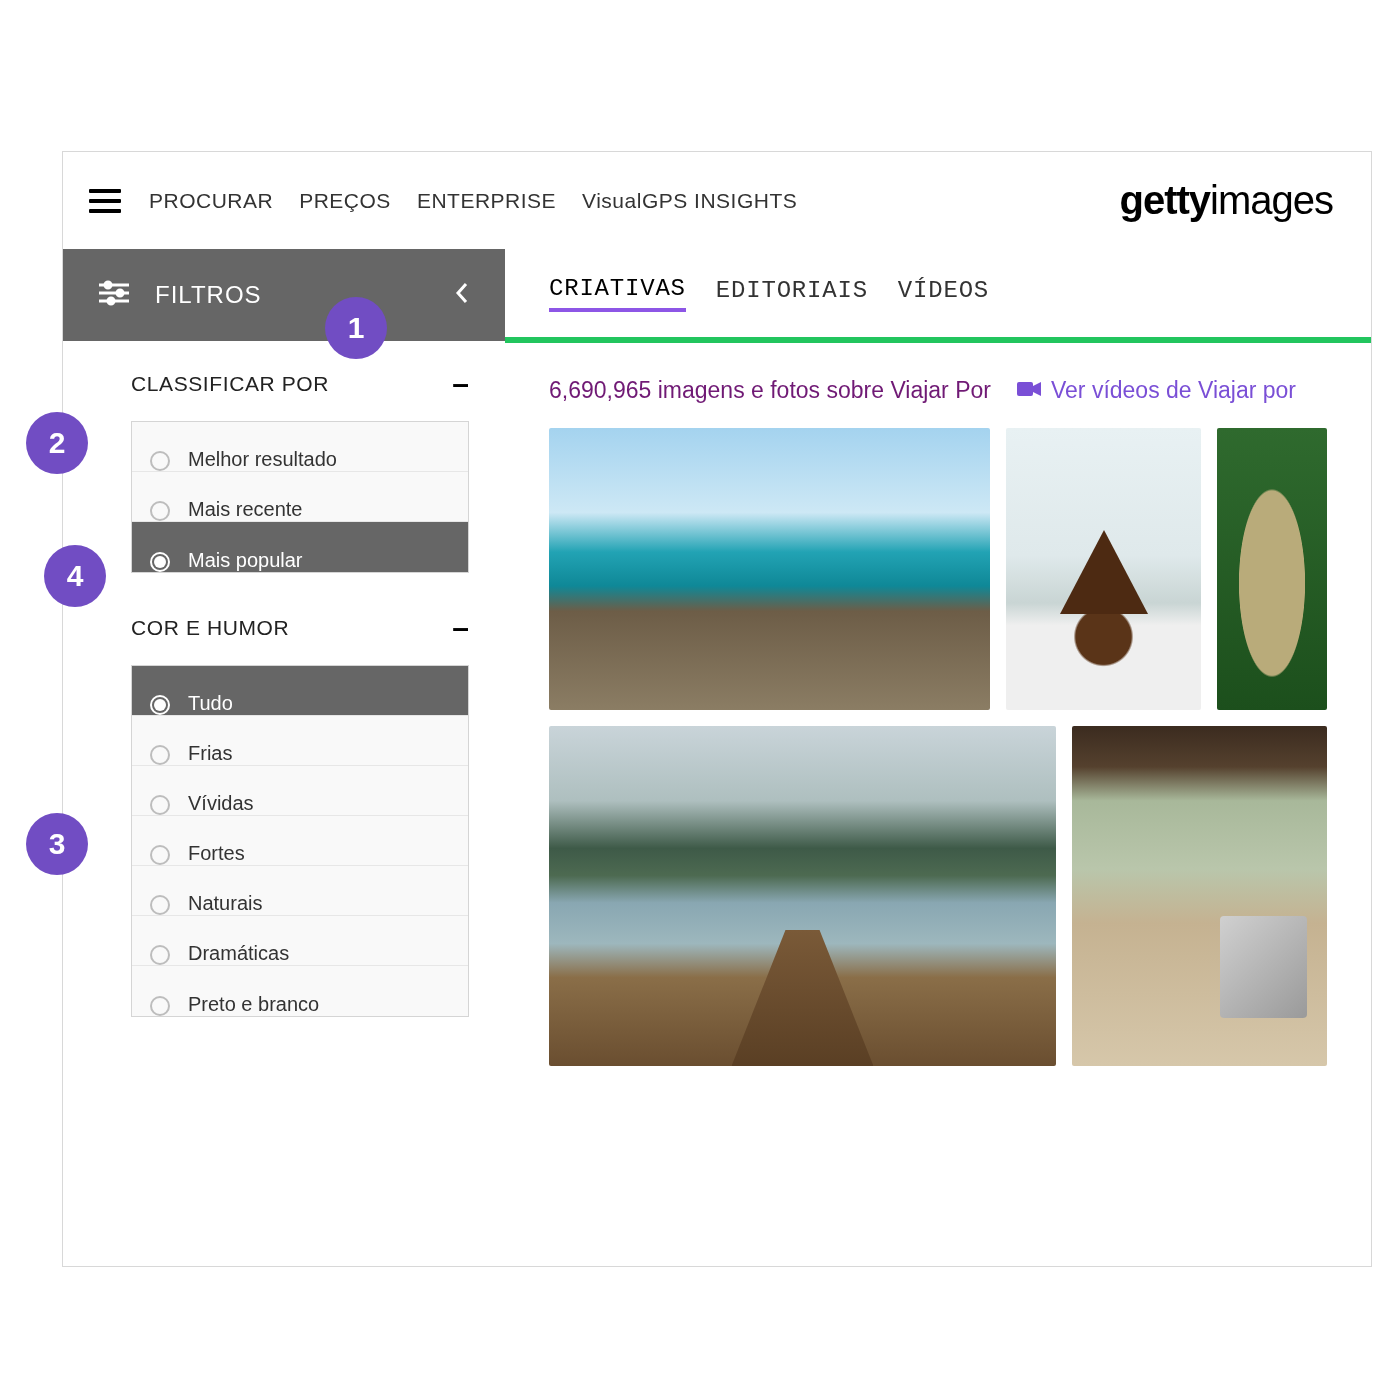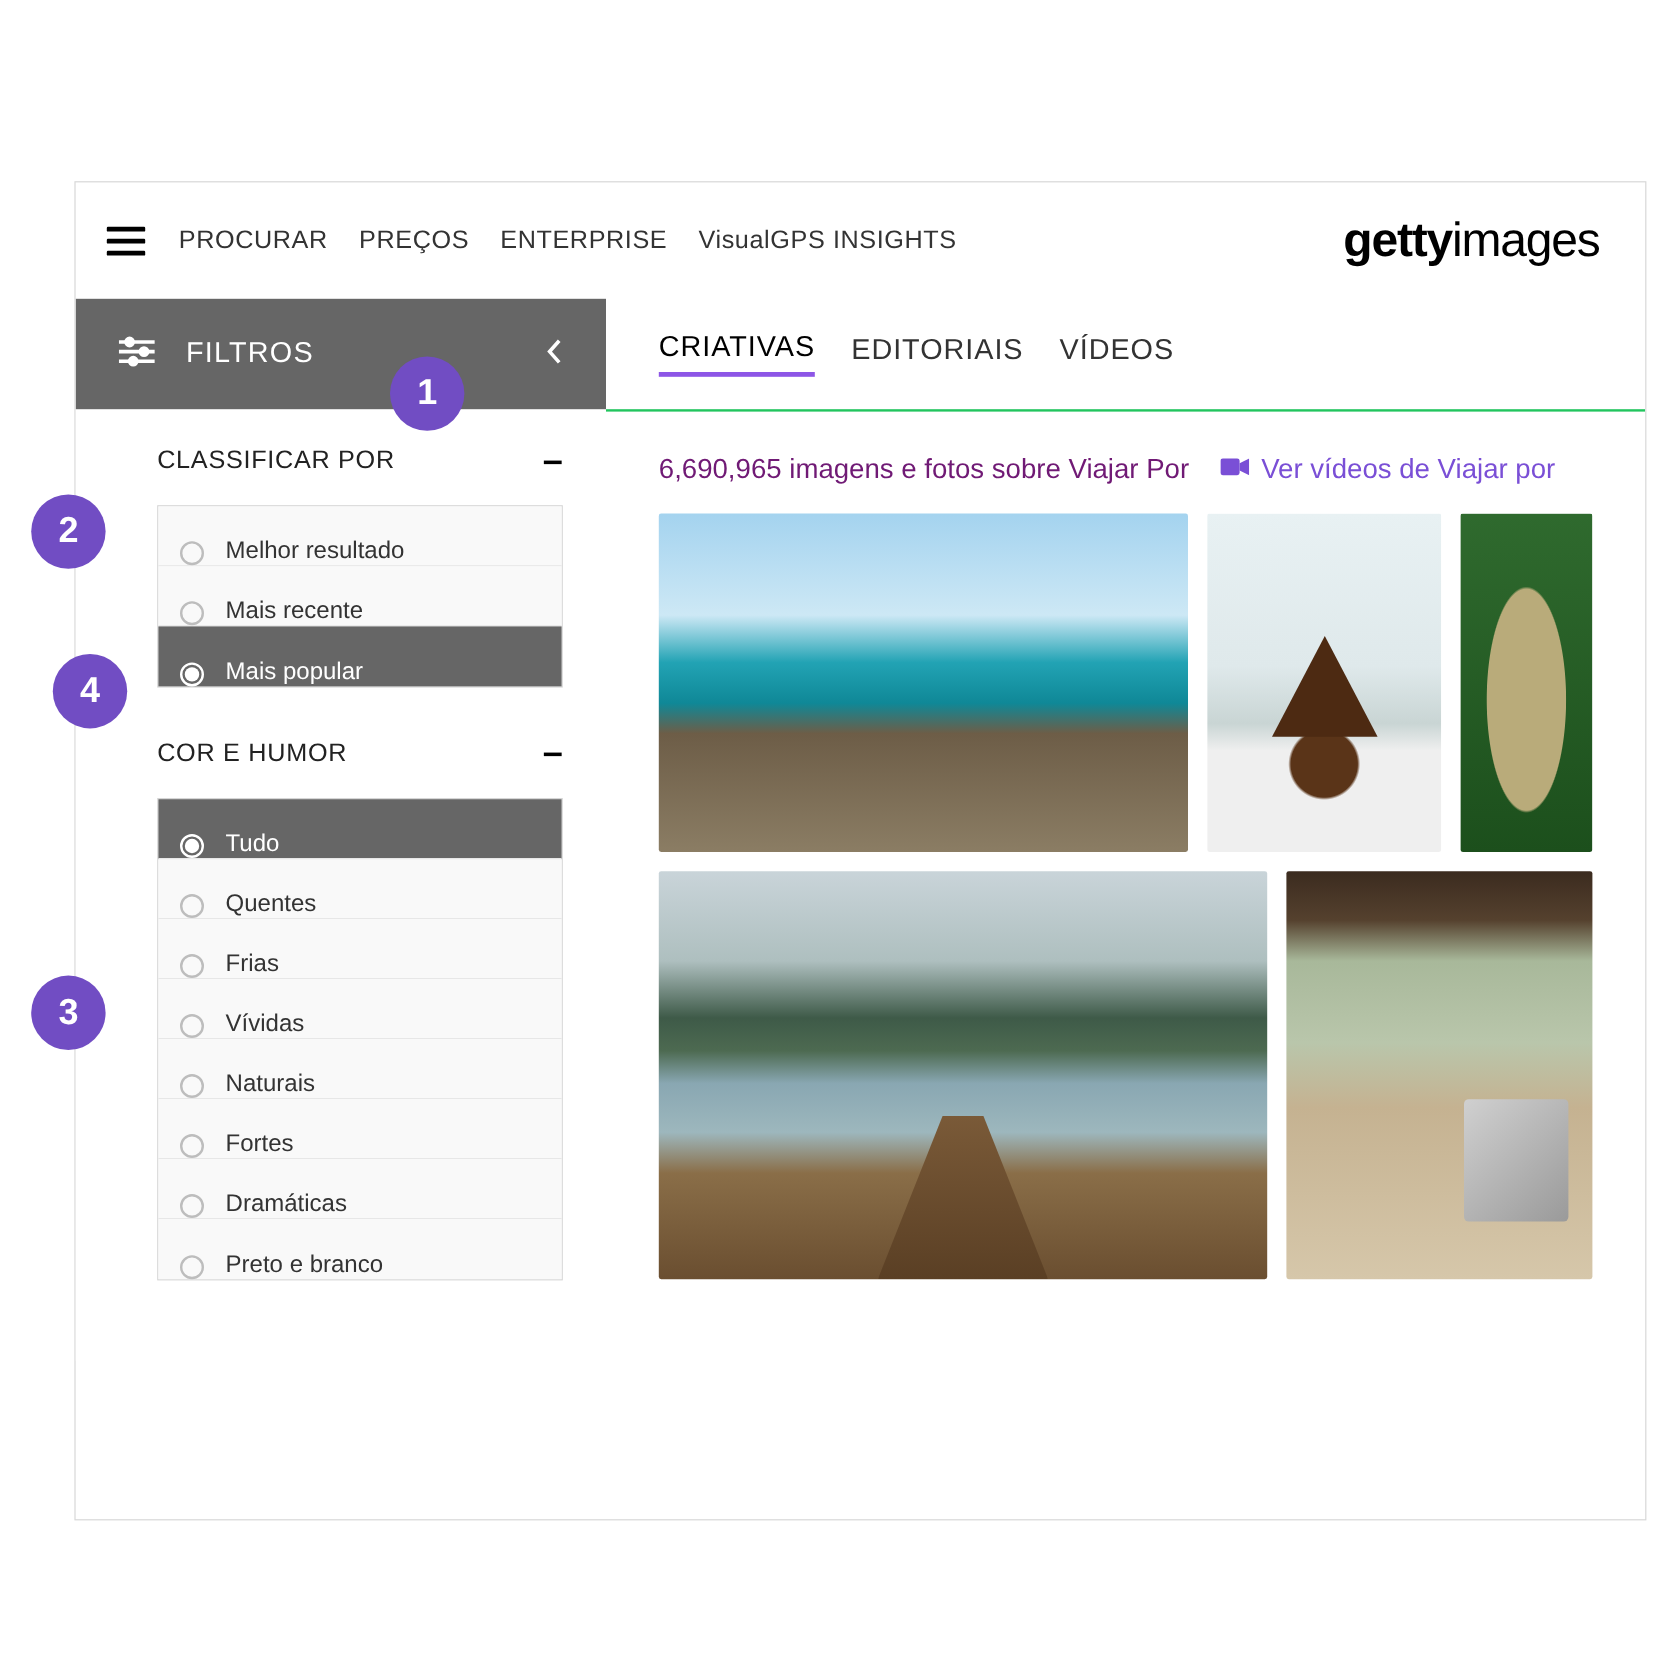--- a/index.html
+++ b/index.html
@@ -127,21 +127,22 @@
   background: #fff;
   border-radius: 50%;
 }
 .main { flex: 1; background: #fff; overflow: hidden; }
 .tabs {
   height: 94px;
   display: flex;
   align-items: center;
   gap: 30px;
   padding: 0 44px;
-  border-bottom: 2px solid #22c55e;
+  border-bottom: 6px solid #22c55e;
+  font-family: Liberation Mono, monospace;
 }
 .tab {
   font-size: 24px;
   letter-spacing: 0.8px;
   color: #333;
   padding-bottom: 6px;
   cursor: pointer;
 }
 .tab.active {
   color: #000;
@@ -312,37 +313,33 @@
           <div class="section-title">COR E HUMOR</div>
           <div class="minus-icon">–</div>
         </div>
         <div class="option-list">
           <div class="option selected">
               <span class="radio"></span>
               <span>Tudo</span>
             </div>
           <div class="option">
               <span class="radio"></span>
-              <span>Quentes</span>
-            </div>
-          <div class="option">
-              <span class="radio"></span>
               <span>Frias</span>
             </div>
           <div class="option">
               <span class="radio"></span>
               <span>Vívidas</span>
             </div>
           <div class="option">
               <span class="radio"></span>
+              <span>Fortes</span>
+            </div>
+          <div class="option">
+              <span class="radio"></span>
               <span>Naturais</span>
-            </div>
-          <div class="option">
-              <span class="radio"></span>
-              <span>Fortes</span>
             </div>
           <div class="option">
               <span class="radio"></span>
               <span>Dramáticas</span>
             </div>
           <div class="option">
               <span class="radio"></span>
               <span>Preto e branco</span>
             </div>
         </div>

